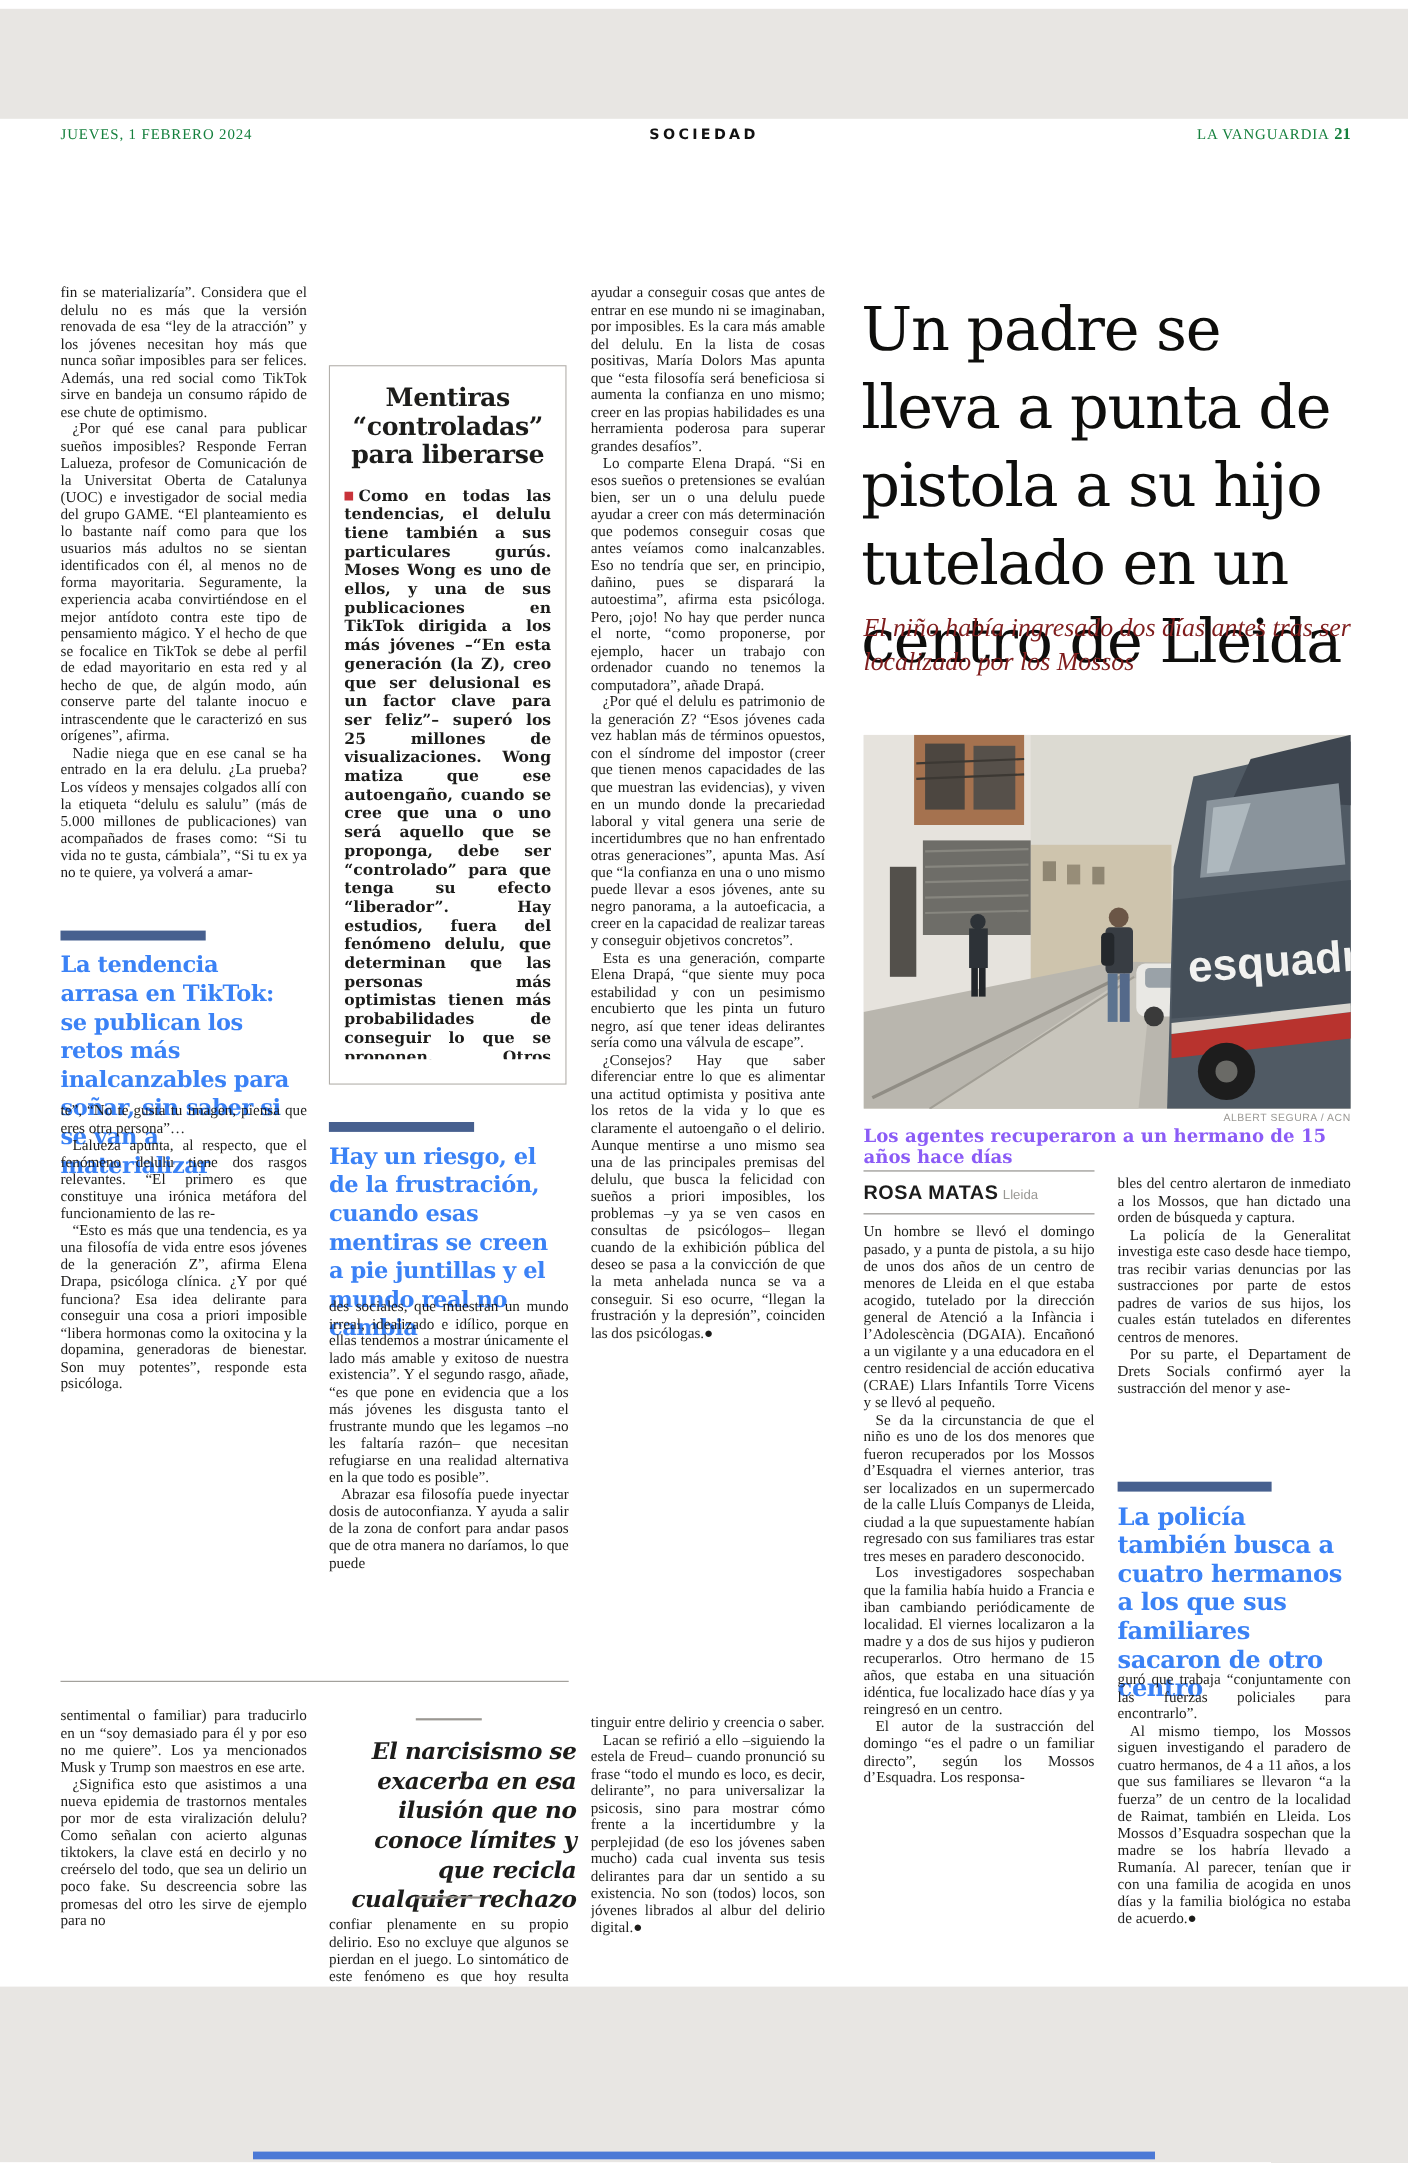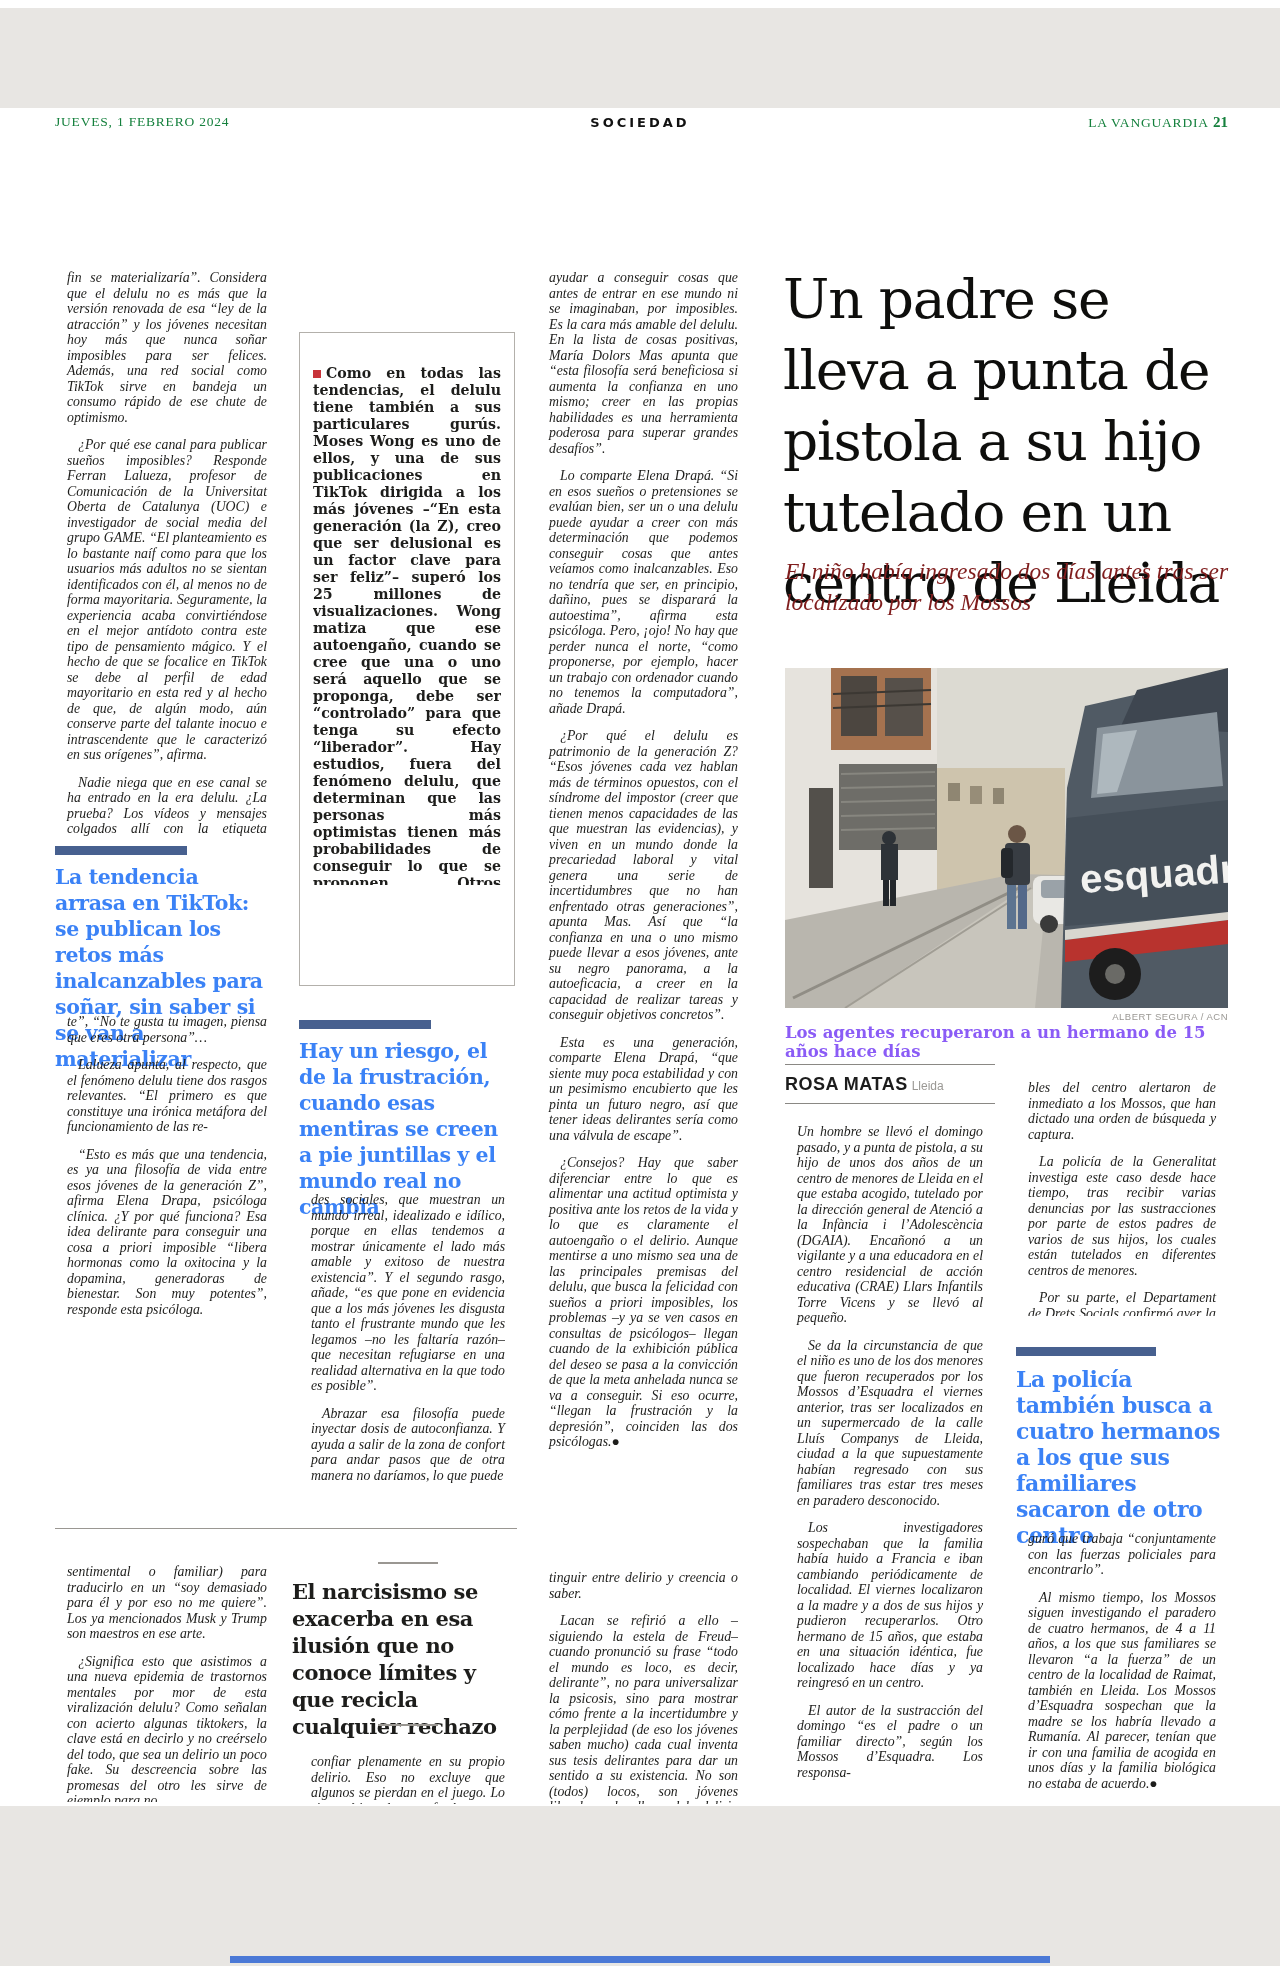--- a/index.html
+++ b/index.html
@@ -7,36 +7,36 @@
         font-family:"Liberation Serif","DejaVu Serif",serif;color:#1d1d1b;}
   .band{position:absolute;left:0;width:1280px;background:#e8e6e3;}
   .abs{position:absolute;}
   
   .hdr{font-size:13.5px;letter-spacing:.8px;color:#15803d;}
   .hdr-section{font-family:"DejaVu Sans","Liberation Sans",sans-serif;font-weight:bold;
                font-size:13px;letter-spacing:3px;color:#111;}
   .hdr-right b{font-size:15px;letter-spacing:0;}
   
   .bodytxt{font-size:13.8px;line-height:15.5px;text-align:justify;overflow:hidden;}
-  .bodytxt p{margin:12px;font-style:italic;}
+  .bodytxt p{margin:0;}
   .bodytxt p.ind{text-indent:11px;}
   
   .bar{background:#47608f;height:9px;}
   .colsub{font-family:"DejaVu Serif",serif;font-weight:bold;font-size:20.5px;
           line-height:26px;letter-spacing:-.4px;color:#3b82f6;}
   
   .box{border:1px solid #b3b0ab;background:#fff;}
   .boxtitle{font-family:"DejaVu Serif",serif;font-weight:bold;font-size:23px;
             line-height:26px;text-align:center;letter-spacing:-.4px;}
   .boxbody{font-family:"DejaVu Serif",serif;font-weight:bold;font-size:14.2px;
            line-height:17px;text-align:justify;overflow:hidden;}
   .redsq{display:inline-block;width:8px;height:8px;background:#c8333a;margin-right:5px;}
   
   .centersub{font-family:"DejaVu Serif",serif;font-weight:bold;font-size:21px;
-             line-height:27px;text-align:left;letter-spacing:-.4px;}
+             line-height:27px;text-align:right;letter-spacing:-.4px;font-style:italic;}
   .minirule{height:2px;background:#9a9792;}
   
   .headline{font-family:"DejaVu Serif",serif;font-size:55px;line-height:71px;
             letter-spacing:-1.2px;color:#0e0e0c;}
   .deck{font-size:23.5px;line-height:31px;font-style:italic;color:#7f1d1d;}
   .credit{font-family:"Liberation Sans","DejaVu Sans",sans-serif;font-size:9.5px;
           letter-spacing:.5px;color:#9a9894;text-align:right;}
   .caption{font-family:"DejaVu Serif",serif;font-weight:bold;font-size:16.5px;color:#8b5cf6;}
   .byline{border-top:1px solid #8a8884;border-bottom:1px solid #8a8884;padding:9px 0 8px 0;}
   .byauthor{font-family:"Liberation Sans","DejaVu Sans",sans-serif;font-weight:bold;
@@ -70,20 +70,21 @@
     <p class="ind">Lalueza apunta, al respecto, que el fenómeno delulu tiene dos rasgos relevantes. “El primero es que constituye una irónica metáfora del funcionamiento de las re-</p>
     <p class="ind">“Esto es más que una tendencia, es ya una filosofía de vida entre esos jóvenes de la generación Z”, afirma Elena Drapa, psicóloga clínica. ¿Y por qué funciona? Esa idea delirante para conseguir una cosa a priori imposible “libera hormonas como la oxitocina y la dopamina, generadoras de bienestar. Son muy potentes”, responde esta psicóloga.</p>
   </div>
   <div class="abs rule" style="left:55px;top:1528px;width:462px;"></div>
   <div class="abs bodytxt" style="left:55px;top:1552px;width:224px;height:250px;">
     <p>sentimental o familiar) para traducirlo en un “soy demasiado para él y por eso no me quiere”. Los ya mencionados Musk y Trump son maestros en ese arte.</p>
     <p class="ind">¿Significa esto que asistimos a una nueva epidemia de trastornos mentales por mor de esta viralización delulu? Como señalan con acierto algunas tiktokers, la clave está en decirlo y no creérselo del todo, que sea un delirio un poco fake. Su descreencia sobre las promesas del otro les sirve de ejemplo para no</p>
   </div>
 
   <div class="abs box" style="left:299px;top:332px;width:216px;height:654px;box-sizing:border-box;padding:16px 13px 10px 13px;">
+    <div class="boxtitle">Mentiras “controladas” para liberarse</div>
     <div class="boxbody" style="margin-top:16px;height:520px;">
       <span class="redsq"></span><span>Como en todas las tendencias, el delulu tiene también a sus particulares gurús. Moses Wong es uno de ellos, y una de sus publicaciones en TikTok dirigida a los más jóvenes –“En esta generación (la Z), creo que ser delusional es un factor clave para ser feliz”– superó los 25 millones de visualizaciones. Wong matiza que ese autoengaño, cuando se cree que una o uno será aquello que se proponga, debe ser “controlado” para que tenga su efecto “liberador”. Hay estudios, fuera del fenómeno delulu, que determinan que las personas más optimistas tienen más probabilidades de conseguir lo que se proponen. Otros trabajos concluyen, sin embargo, que controlar los impulsos y tener los pies en el suelo es también sinónimo de éxito.</span>
     </div>
   </div>
   <div class="abs bar" style="left:299px;top:1020px;width:132px;"></div>
   <div class="abs colsub" style="left:299px;top:1038px;width:216px;">Hay un riesgo, el de la frustración, cuando esas mentiras se creen a pie juntillas y el mundo real no cambia</div>
   <div class="abs bodytxt" style="left:299px;top:1180px;width:218px;height:340px;">
     <p>des sociales, que muestran un mundo irreal, idealizado e idílico, porque en ellas tendemos a mostrar únicamente el lado más amable y exitoso de nuestra existencia”. Y el segundo rasgo, añade, “es que pone en evidencia que a los más jóvenes les disgusta tanto el frustrante mundo que les legamos –no les faltaría razón– que necesitan refugiarse en una realidad alternativa en la que todo es posible”.</p>
     <p class="ind">Abrazar esa filosofía puede inyectar dosis de autoconfianza. Y ayuda a salir de la zona de confort para andar pasos que de otra manera no daríamos, lo que puede</p>
   </div>

